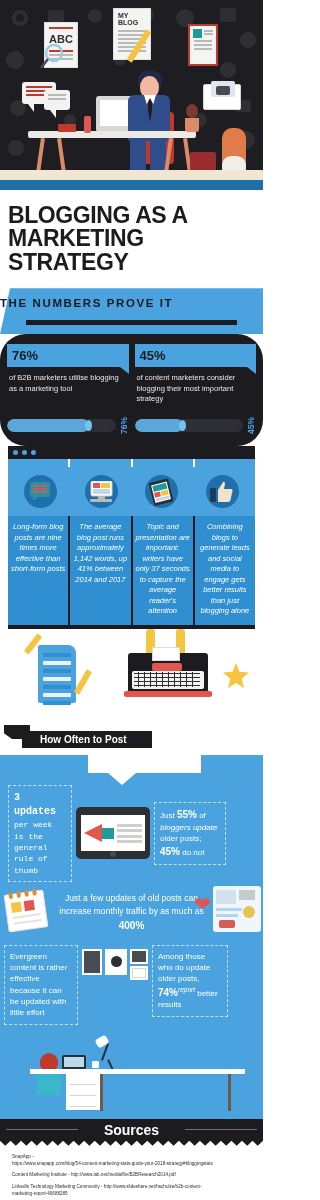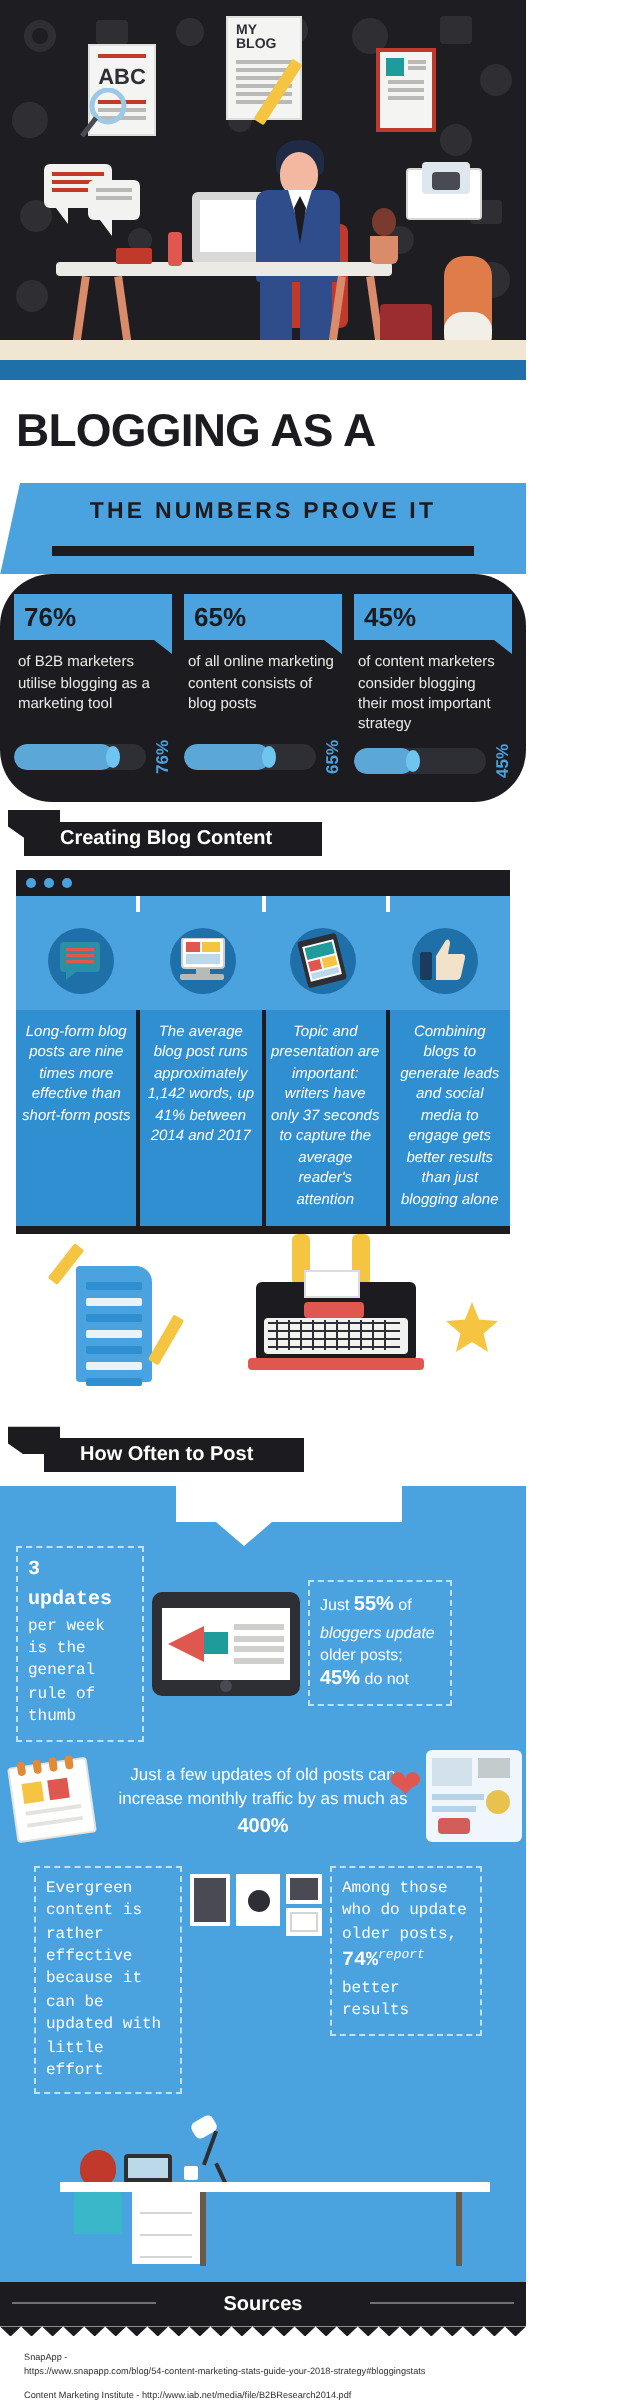--- a/index.html
+++ b/index.html
@@ -57,21 +57,21 @@
     color:#1b1b20; letter-spacing:-.4px;
     font-family:"Liberation Sans", sans-serif;
   }
 
   .subbar-wrap { position:relative; height:46px; margin-top:8px; }
   .subbar {
     position:absolute; left:0; right:0; top:0; height:46px; background:#4aa3df;
     clip-path:polygon(10px 0, 100% 0, 100% 100%, 0 100%);
   }
   .subbar-text {
-    position:absolute; left:0; right:0; top:9px; text-align:center;
+    position:absolute; left:0; right:0; top:9px; 
     font-size:11.5px; font-weight:bold; letter-spacing:1.6px; color:#1b1b20;
   }
   .subbar-rule {
     position:absolute; left:26px; right:26px; bottom:9px; height:5px; background:#1b1b20;
   }
 
   
   .stats { background:#1b1b20; padding:10px 7px 12px; display:flex; gap:6px;border-radius:26px; }
   .stat { flex:1; position:relative; }
   .stat-head {
@@ -176,42 +176,42 @@
     color:#ffffff; font-size:8.5px; line-height:1.5; text-align:center;
     padding:0 50px;
   }
   .ho-center-text b { font-weight:bold; font-size:10px; }
   .notepad { position:absolute; left:6px; top:6px; width:40px; height:38px; background:#ffffff; border-radius:2px; transform:rotate(-8deg); border:1px solid #e3e3e0; }
   .np-spiral { position:absolute; top:-3px; width:4px; height:7px; background:#e08b3a; border-radius:2px; }
   .np-sq { position:absolute; width:10px; height:10px; }
   .heart { position:absolute; right:52px; top:8px; font-size:20px; color:#e0574f; line-height:1; }
   .deskflat { position:absolute; right:2px; top:0px; width:48px; height:46px; background:#ffffff; border-radius:3px; opacity:.92; }
 
-  .ho-row3 { display:flex; align-items:flex-start; padding:8px 17px 0; gap:4px;font-family:Liberation Mono, monospace; }
+  .ho-row3 { display:flex; align-items:flex-start; padding:8px 4px 0; gap:4px; }
   .photo-wall { display:flex; gap:3px; align-items:flex-start; padding-top:4px; }
   .frame { background:#ffffff; padding:2px; }
   .frame-inner { background:#4a4a52; }
 
   .ho-scene { position:relative; height:86px; }
   .scene-desk { position:absolute; left:30px; right:18px; top:44px; height:5px; background:#ffffff; }
   .scene-leg { position:absolute; width:3px; background:#6b5a4a; }
   .scene-drawer { position:absolute; width:34px; height:36px; background:#ffffff; top:49px; left:66px; }
   .scene-drawer-line { height:1px; background:#d5d5d2; margin:10px 4px 0; }
   .scene-person-head { position:absolute; width:18px; height:18px; background:#c0392b; border-radius:50% 50% 40% 40%; left:40px; top:28px; }
   .scene-person-body { position:absolute; width:24px; height:26px; background:#3ab7c9; border-radius:8px 8px 0 0; left:37px; top:44px; }
   .laptop { position:absolute; left:62px; top:30px; width:24px; height:15px; background:#2e2e35; border-radius:2px; }
   .lamp-arm { position:absolute; background:#2e2e35; }
   .lamp-head { position:absolute; width:12px; height:9px; background:#ffffff; border-radius:3px; transform:rotate(-30deg); }
 
   
   .sources-bar {
     position:relative; background:#1b1b20; height:22px;
     display:flex; align-items:center; justify-content:center;
   }
-  .sources-title { color:#ffffff; font-size:10px; font-weight:bold; z-index:2; }
+  .sources-title { color:#ffffff; font-size:14px; font-weight:bold; z-index:2; }
   .src-flourish { position:absolute; top:10px; height:1px; background:#6f6f75; }
   .zigzag { height:5px; background:#1b1b20;
     -webkit-mask-image:linear-gradient(#000,#000);
     clip-path:polygon(0% 0%, 100% 0%, 100% 0%,
       98% 100%, 96% 0%, 94% 100%, 92% 0%, 90% 100%, 88% 0%, 86% 100%, 84% 0%,
       82% 100%, 80% 0%, 78% 100%, 76% 0%, 74% 100%, 72% 0%, 70% 100%, 68% 0%,
       66% 100%, 64% 0%, 62% 100%, 60% 0%, 58% 100%, 56% 0%, 54% 100%, 52% 0%,
       50% 100%, 48% 0%, 46% 100%, 44% 0%, 42% 100%, 40% 0%, 38% 100%, 36% 0%,
       34% 100%, 32% 0%, 30% 100%, 28% 0%, 26% 100%, 24% 0%, 22% 100%, 20% 0%,
       18% 100%, 16% 0%, 14% 100%, 12% 0%, 10% 100%, 8% 0%, 6% 100%, 4% 0%,
@@ -334,70 +334,53 @@
     <div class="cabinet" style="left:222px; top:128px; width:24px; height:46px;"></div>
     <div class="briefcase" style="left:190px; top:152px; width:26px; height:22px;"></div>
     <div class="pot" style="left:222px; top:156px; width:24px; height:22px;"></div>
 
     <div class="hero-floor"></div>
     <div class="hero-band"></div>
   </div>
 
   <div class="title-zone">
     <div class="main-title">BLOGGING AS A</div>
+    <div class="main-title">MARKETING STRATEGY</div>
   </div>
   <div class="subbar-wrap">
     <div class="subbar"></div>
     <div class="subbar-text">THE NUMBERS PROVE IT</div>
     <div class="subbar-rule"></div>
   </div>
 
   <div class="stats">
     <div class="stat">
       <div class="stat-head">76%</div>
       <div class="stat-desc">of B2B marketers utilise blogging as a marketing tool</div>
       <div class="stat-bar-row">
         <div class="stat-bar">
           <div class="stat-bar-fill" style="width:76%;"></div>
           <div class="stat-bar-cap" style="left:calc(76% - 4px);"></div>
         </div>
         <div class="stat-bar-label">76%</div>
       </div>
     </div>
     <div class="stat">
-      <div class="stat-head">65%</div>
-      <div class="stat-desc">of all online marketing content consists of blog posts</div>
-      <div class="stat-bar-row">
-        <div class="stat-bar">
-          <div class="stat-bar-fill" style="width:65%;"></div>
-          <div class="stat-bar-cap" style="left:calc(65% - 4px);"></div>
-        </div>
-        <div class="stat-bar-label">65%</div>
-      </div>
-    </div>
-    <div class="stat">
       <div class="stat-head">45%</div>
       <div class="stat-desc">of content marketers consider blogging their most important strategy</div>
       <div class="stat-bar-row">
         <div class="stat-bar">
           <div class="stat-bar-fill" style="width:45%;"></div>
           <div class="stat-bar-cap" style="left:calc(45% - 4px);"></div>
         </div>
         <div class="stat-bar-label">45%</div>
       </div>
     </div>
   </div>
 
-  <div class="ribbon-wrap">
-    <div class="ribbon-tail"></div>
-    <div class="ribbon">
-      <span class="ribbon-text">Creating Blog Content</span>
-      <span class="ribbon-arrow"></span>
-    </div>
-  </div>
 
   <div class="browser">
     <div class="browser-bar">
       <span class="dot"></span>
       <span class="dot"></span>
       <span class="dot"></span>
     </div>
     <div class="browser-tabs">
       <div class="browser-tab"></div>
       <div class="browser-tab"></div>

